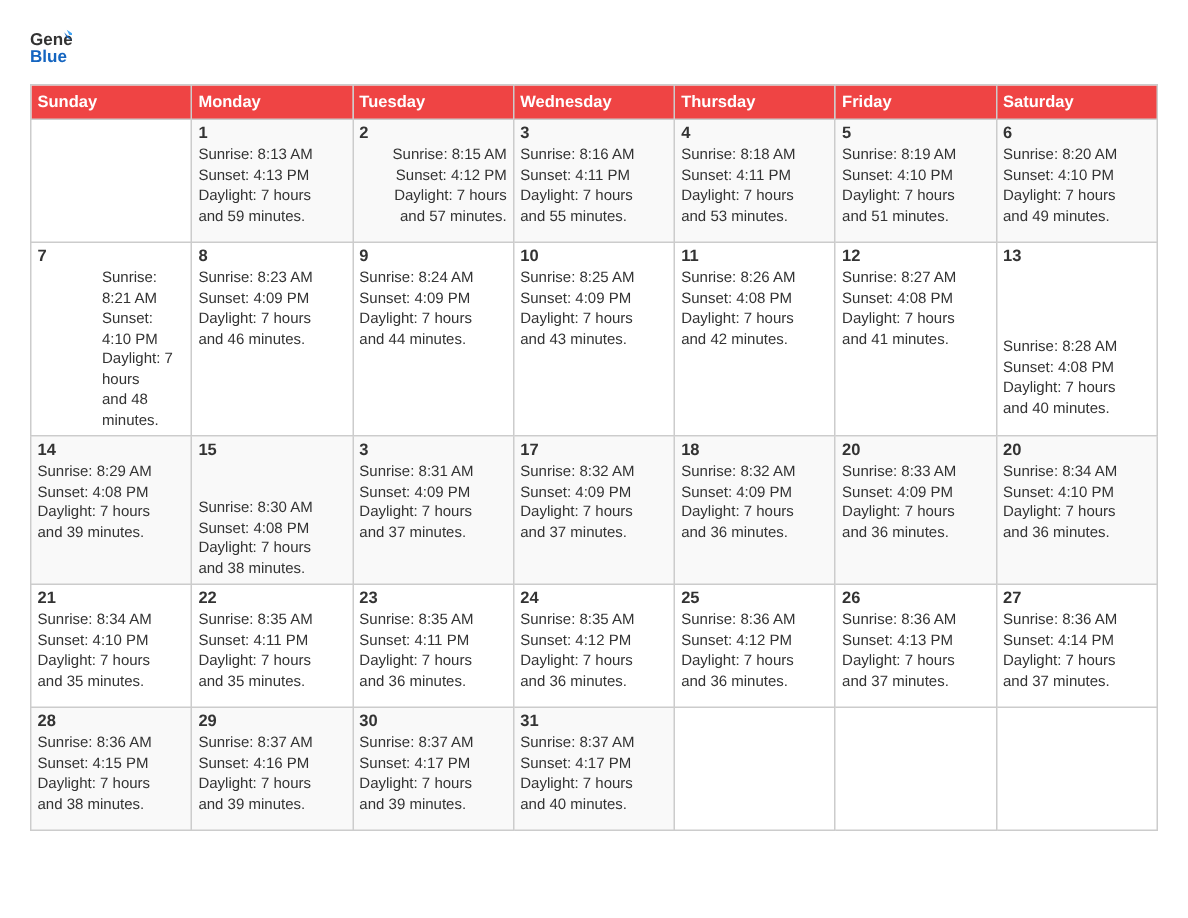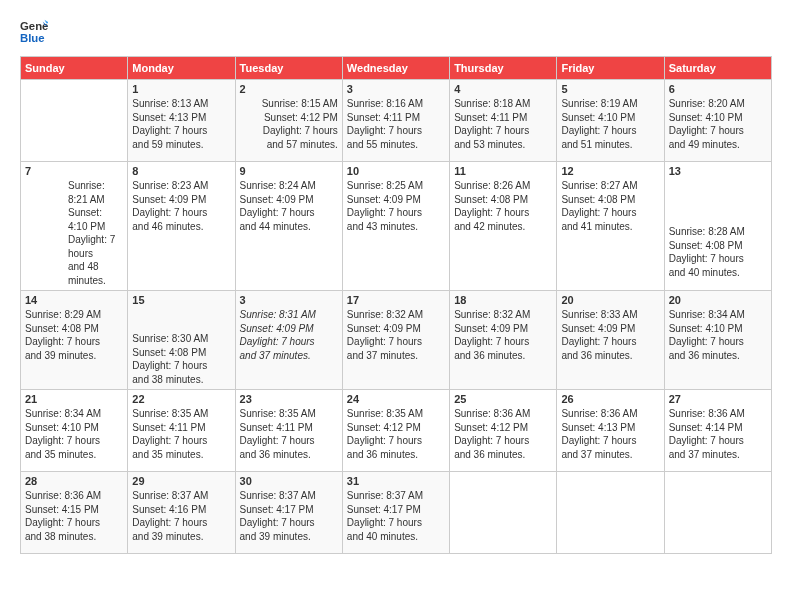--- a/index.html
+++ b/index.html
@@ -225,21 +225,21 @@
           </td>
           <td>
             <div class="day-number">15</div>
             <div class="day-info" style="white-space: pre-line; margin-top: 26px;">Sunrise: 8:30 AM
 Sunset: 4:08 PM
 Daylight: 7 hours
 and 38 minutes.</div>
           </td>
           <td>
             <div class="day-number">3</div>
-            <div class="day-info" style="white-space: pre-line; font-style: italic;">Sunrise: 8:31 AM
+            <div class="day-info" style="white-space: pre-line;">Sunrise: 8:31 AM
 Sunset: 4:09 PM
 Daylight: 7 hours
 and 37 minutes.</div>
           </td>
           <td>
             <div class="day-number">17</div>
             <div class="day-info" style="white-space: pre-line;">Sunrise: 8:32 AM
 Sunset: 4:09 PM
 Daylight: 7 hours
 and 37 minutes.</div>

